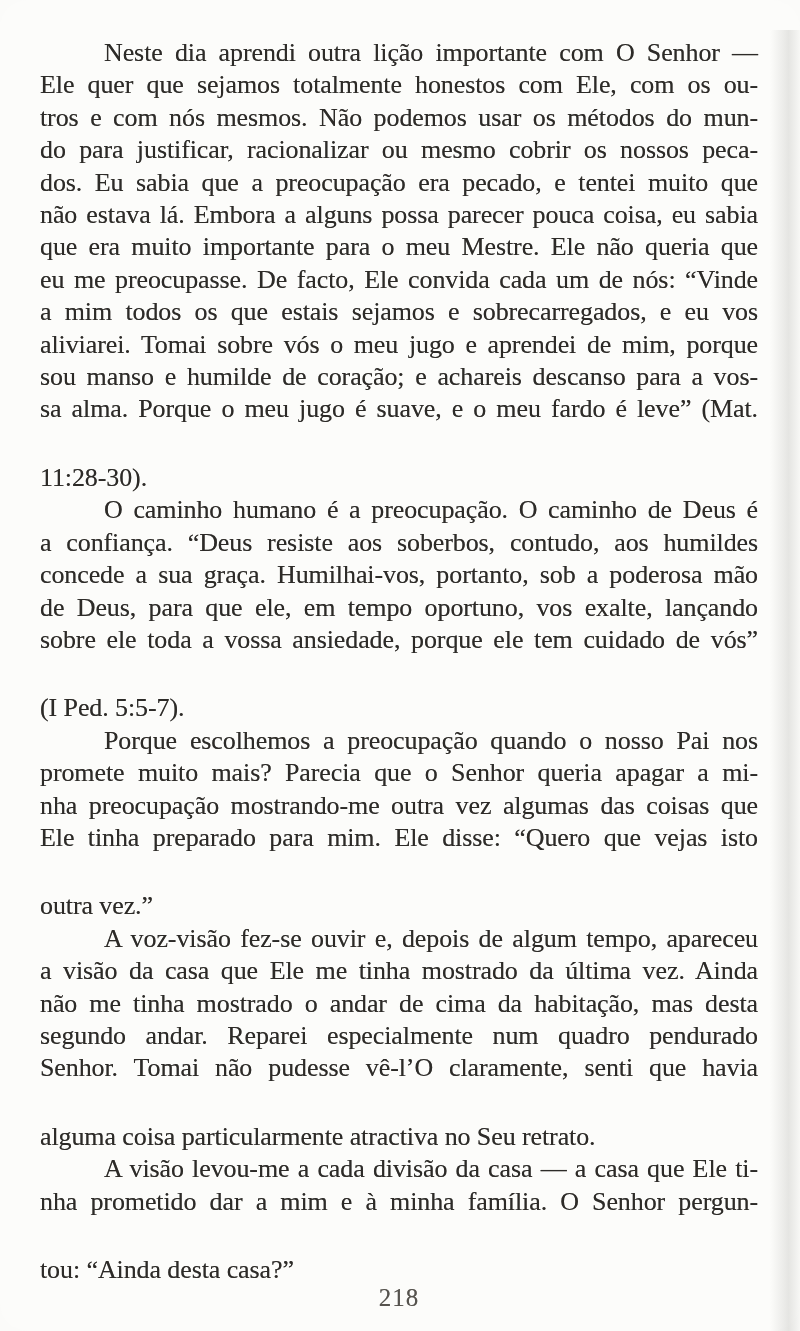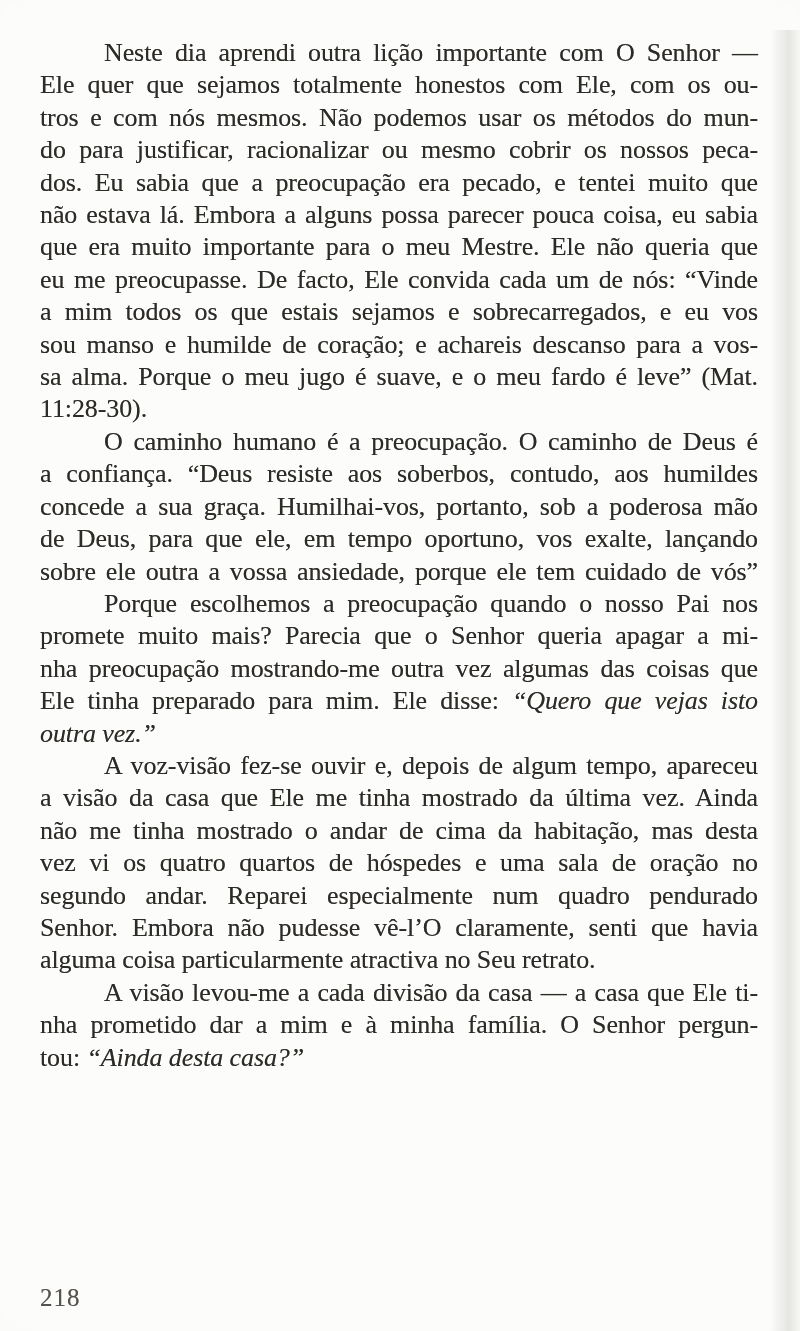--- a/index.html
+++ b/index.html
@@ -23,69 +23,70 @@
     color:#2d2b28;font-size:26px;line-height:32.4px;
     text-shadow:0 0 0.5px rgba(45,43,40,0.55);
   }
   .paragraph{margin:0;padding:0;}
   .line{
     text-align:justify;
     text-align-last:justify;
     letter-spacing:-0.1px;
   }
   .line.first{text-indent:64px;}
-  .line.last{text-align:left;text-align-last:left;}
-  .seg.i{font-style:italic;}
+  .line.last{text-align:left;text-align-last:left;margin-top:36px;}
+  .seg.i{}
   .page-number{
     position:absolute;top:1284px;left:40px;width:718px;
-    text-align:left;color:#56534e;font-size:25px;
+    text-align:center;color:#56534e;font-size:25px;
     letter-spacing:1px;
     text-shadow:0 0 0.6px rgba(86,83,78,0.5);
   }
 </style>
 </head>
 <body>
 
 <div class="page">
   <div class="text-block">
       <div class="paragraph">
         <div class="line first"><span class="seg">Neste dia aprendi outra lição importante com O Senhor —</span></div>
         <div class="line"><span class="seg">Ele quer que sejamos totalmente honestos com Ele, com os ou-</span></div>
         <div class="line"><span class="seg">tros e com nós mesmos. Não podemos usar os métodos do mun-</span></div>
         <div class="line"><span class="seg">do para justificar, racionalizar ou mesmo cobrir os nossos peca-</span></div>
         <div class="line"><span class="seg">dos. Eu sabia que a preocupação era pecado, e tentei muito que</span></div>
         <div class="line"><span class="seg">não estava lá. Embora a alguns possa parecer pouca coisa, eu sabia</span></div>
         <div class="line"><span class="seg">que era muito importante para o meu Mestre. Ele não queria que</span></div>
         <div class="line"><span class="seg">eu me preocupasse. De facto, Ele convida cada um de nós: “Vinde</span></div>
         <div class="line"><span class="seg">a mim todos os que estais sejamos e sobrecarregados, e eu vos</span></div>
+        <div class="line"><span class="seg">aliviarei. Tomai sobre vós o meu jugo e aprendei de mim, porque</span></div>
         <div class="line"><span class="seg">sou manso e humilde de coração; e achareis descanso para a vos-</span></div>
         <div class="line"><span class="seg">sa alma. Porque o meu jugo é suave, e o meu fardo é leve” (Mat.</span></div>
         <div class="line last"><span class="seg">11:28-30).</span></div>
       </div>
       <div class="paragraph">
         <div class="line first"><span class="seg">O caminho humano é a preocupação. O caminho de Deus é</span></div>
         <div class="line"><span class="seg">a confiança. “Deus resiste aos soberbos, contudo, aos humildes</span></div>
         <div class="line"><span class="seg">concede a sua graça. Humilhai-vos, portanto, sob a poderosa mão</span></div>
         <div class="line"><span class="seg">de Deus, para que ele, em tempo oportuno, vos exalte, lançando</span></div>
-        <div class="line"><span class="seg">sobre ele outra a vossa ansiedade, porque ele tem cuidado de vós”</span></div>
+        <div class="line"><span class="seg">sobre ele toda a vossa ansiedade, porque ele tem cuidado de vós”</span></div>
+        <div class="line last"><span class="seg">(I Ped. 5:5-7).</span></div>
       </div>
       <div class="paragraph">
         <div class="line first"><span class="seg">Porque escolhemos a preocupação quando o nosso Pai nos</span></div>
         <div class="line"><span class="seg">promete muito mais? Parecia que o Senhor queria apagar a mi-</span></div>
         <div class="line"><span class="seg">nha preocupação mostrando-me outra vez algumas das coisas que</span></div>
         <div class="line"><span class="seg">Ele tinha preparado para mim. Ele disse: </span><span class="seg i">“Quero que vejas isto</span></div>
         <div class="line last"><span class="seg i">outra vez.”</span></div>
       </div>
       <div class="paragraph">
         <div class="line first"><span class="seg">A voz-visão fez-se ouvir e, depois de algum tempo, apareceu</span></div>
         <div class="line"><span class="seg">a visão da casa que Ele me tinha mostrado da última vez. Ainda</span></div>
         <div class="line"><span class="seg">não me tinha mostrado o andar de cima da habitação, mas desta</span></div>
-        <div class="line"><span class="seg">vez vi os quatro quartos de hóspedes e uma sala de oração no</span></div>
         <div class="line"><span class="seg">segundo andar. Reparei especialmente num quadro pendurado</span></div>
-        <div class="line"><span class="seg">Senhor. Embora não pudesse vê-l’O claramente, senti que havia</span></div>
+        <div class="line"><span class="seg">Senhor. Tomai não pudesse vê-l’O claramente, senti que havia</span></div>
         <div class="line last"><span class="seg">alguma coisa particularmente atractiva no Seu retrato.</span></div>
       </div>
       <div class="paragraph">
         <div class="line first"><span class="seg">A visão levou-me a cada divisão da casa — a casa que Ele ti-</span></div>
         <div class="line"><span class="seg">nha prometido dar a mim e à minha família. O Senhor pergun-</span></div>
         <div class="line last"><span class="seg">tou: </span><span class="seg i">“Ainda desta casa?”</span></div>
       </div>
     </div>
   <div class="page-number">218</div>
   <div class="edge-shadow"></div>

